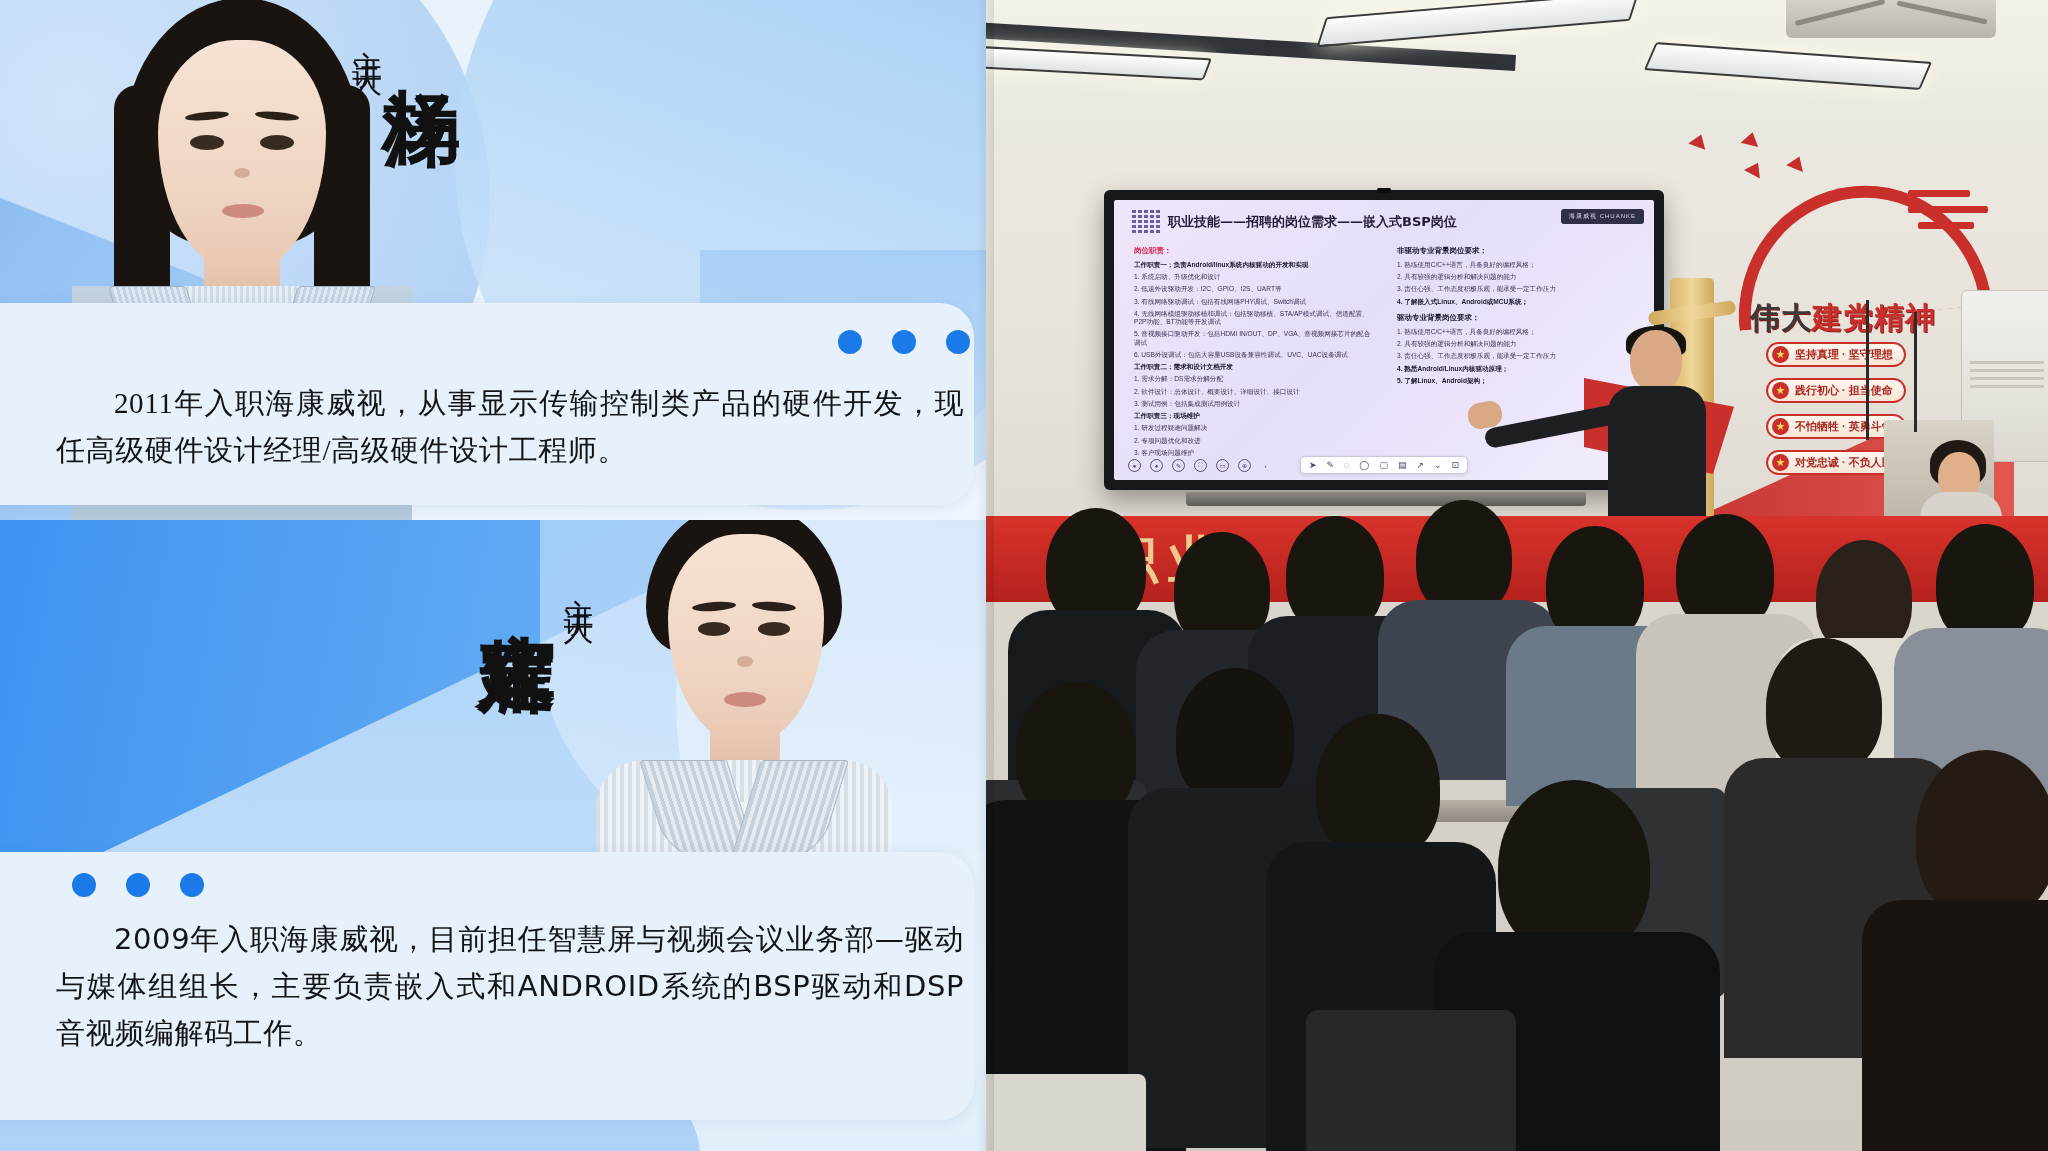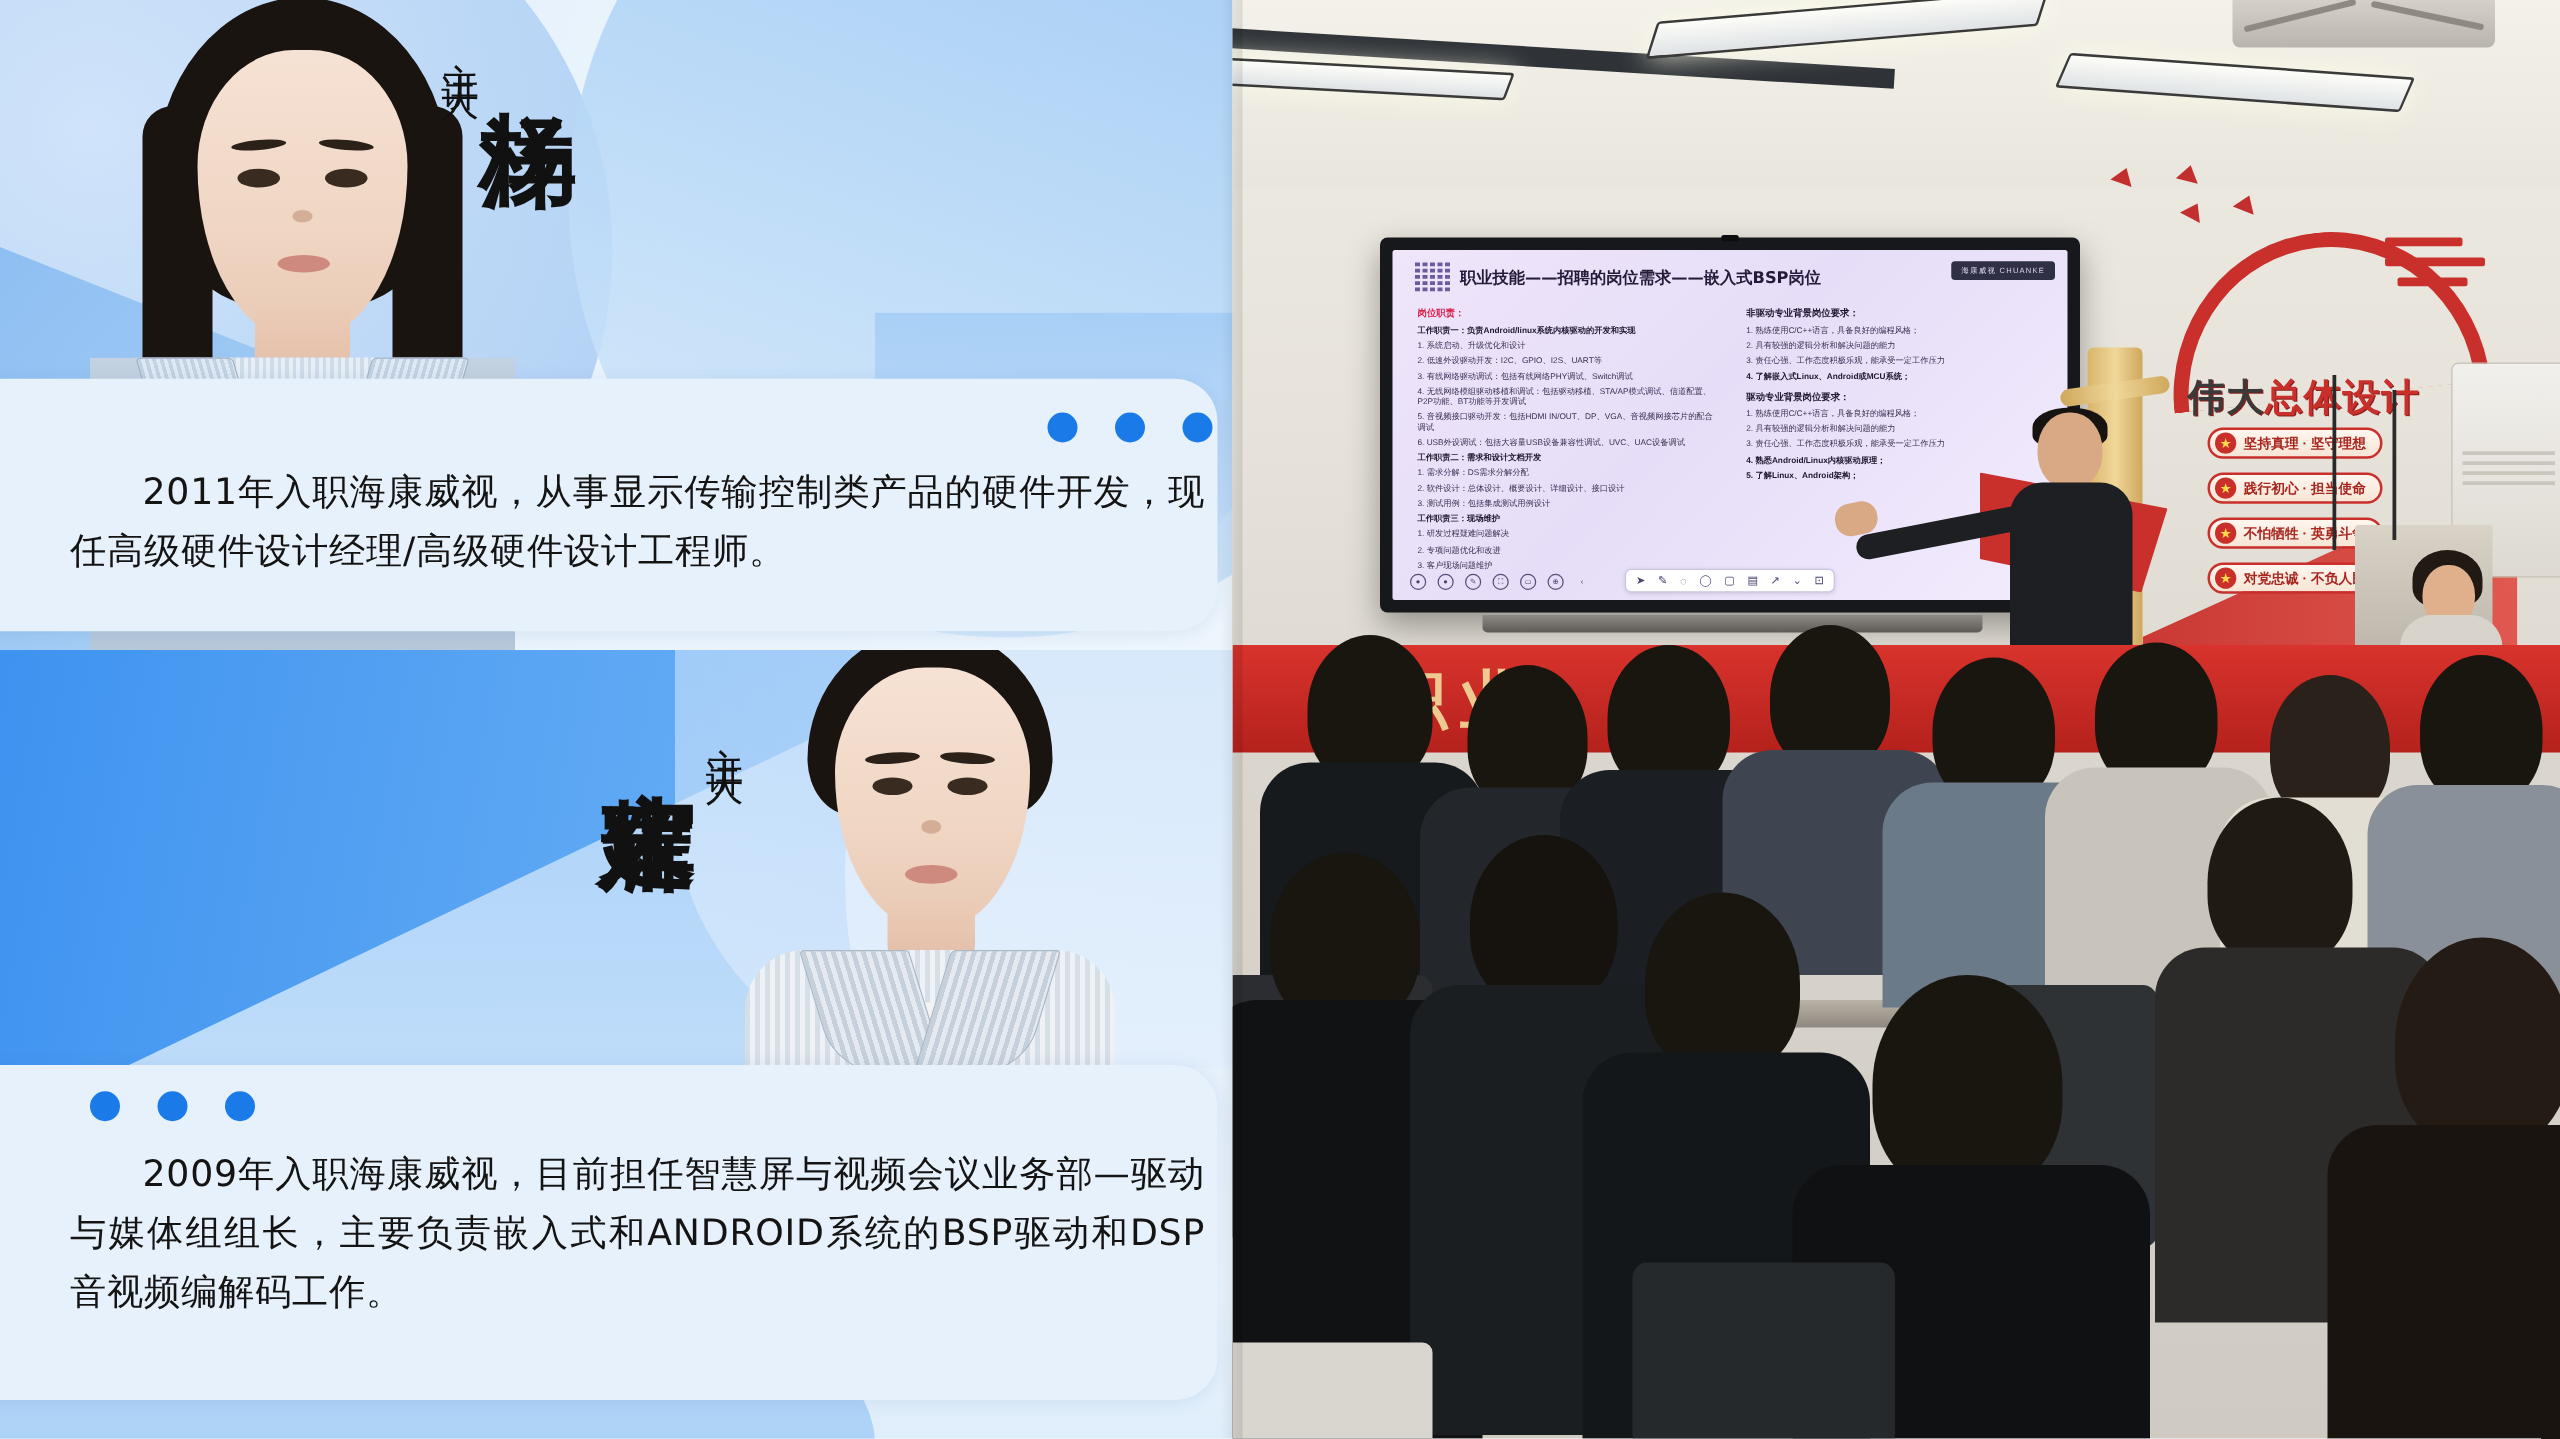--- a/index.html
+++ b/index.html
@@ -258,21 +258,21 @@
         <div class="name-big">杨洋</div>
       </div>
     </div>
 
     <div class="bio-card" style="left:-26px;top:303px;width:1000px;height:202px;border-radius:0 34px 34px 0;"></div>
     <div class="bio-dots" style="left:838px;top:330px;">
       <i></i>
       <i></i>
       <i></i>
     </div>
-    <div class="bio-text" style="left:56px;top:370px;width:908px;">
+    <div class="bio-text" style="left:56px;top:380px;width:908px;font-family:Liberation Serif, serif;">
       <p>2011年入职海康威视，从事显示传输控制类产品的硬件开发，现任高级硬件设计经理/高级硬件设计工程师。</p>
     </div>
 
     <div class="band-2">
       <div class="b2-diag"></div>
       <div class="b2-diag2"></div>
       <div class="b2-right-soft"></div>
 
       <div class="portrait" style="left:594px;top:-60px;width:300px;height:400px;">
         <div class="p-hair" style="left:52px;top:42px;width:196px;height:150px;border-radius:50% 50% 18% 18%/70% 70% 30% 30%;"></div>
@@ -427,21 +427,21 @@
       <div class="art-wang">
         <i style="top:4px;width:62px;"></i>
         <i style="top:20px;width:80px;"></i>
         <i style="top:36px;width:56px;left:10px;"></i>
       </div>
       <div class="art-pillar"></div>
       <div class="art-flag"></div>
       <div class="art-swoosh"></div>
 
       <div class="art-title">
-        <u>伟大</u><span>总体设计</span>
+        <u>伟大</u><span>建党精神</span>
       </div>
 
       <div class="art-pills">
         <div class="art-pill">
           <s>★</s>
           <b>坚持真理 · 坚守理想</b>
         </div>
         <div class="art-pill">
           <s>★</s>
           <b>践行初心 · 担当使命</b>

